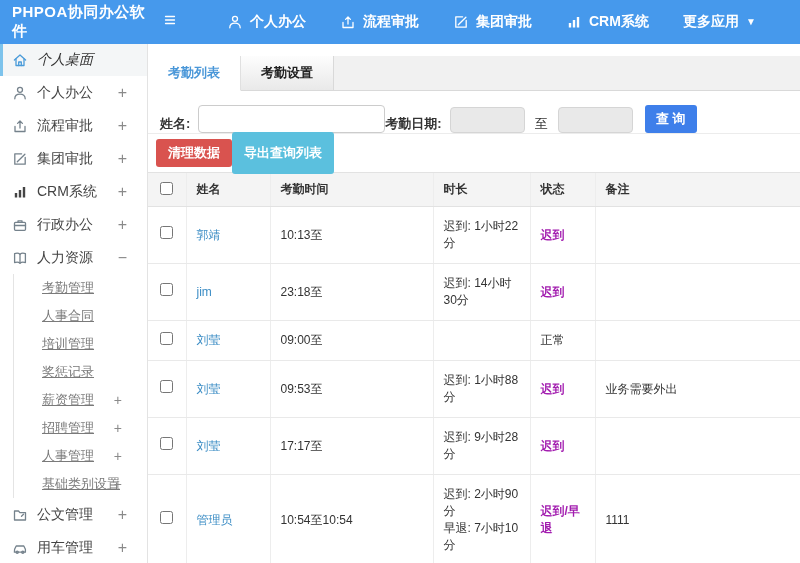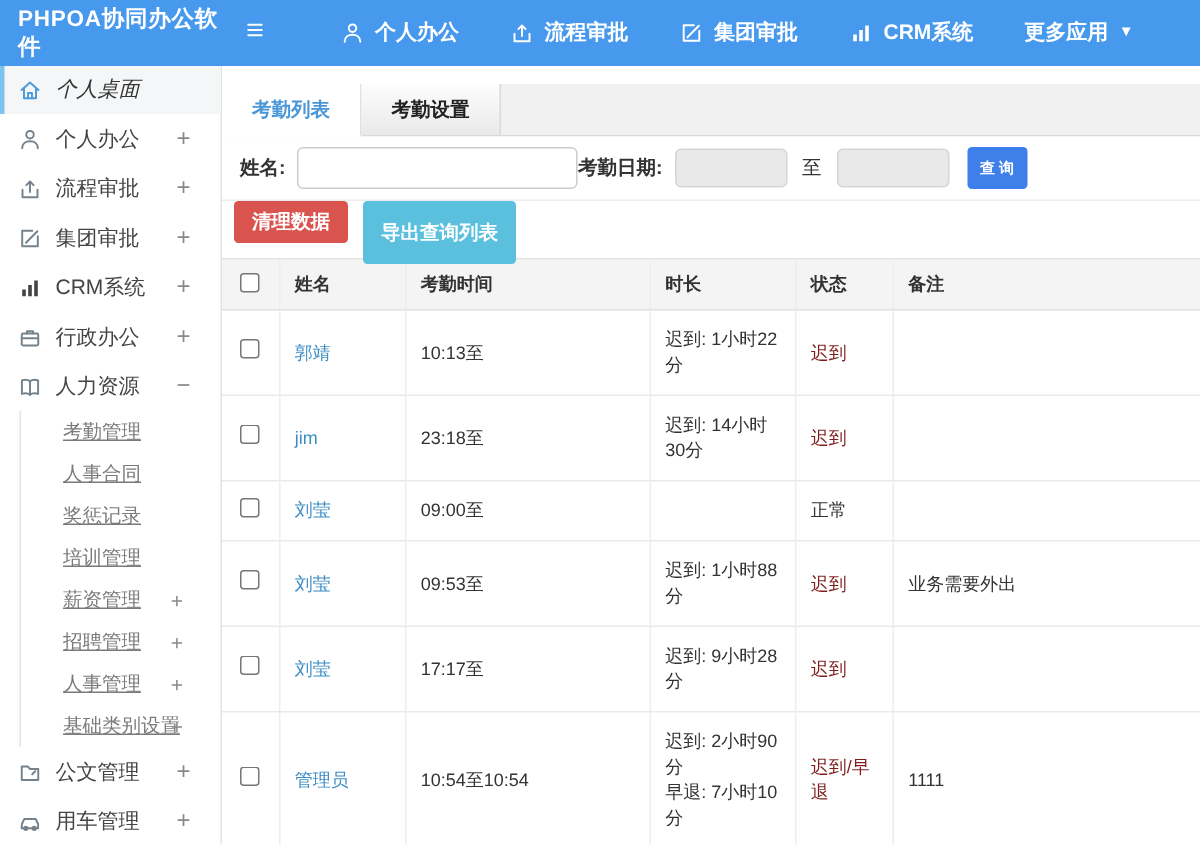--- a/index.html
+++ b/index.html
@@ -38,47 +38,47 @@
   .main { position:absolute; left:148px; top:40px; width:652px; height:523px; background:#fff; }
 
   .tabbar { height:35px; background:#f1f1f1; border-bottom:1px solid #d9d9d9;
     display:flex; align-items:stretch;margin-top:16px; }
   .tab { padding:0 20px; display:flex; align-items:center; font-size:13px; font-weight:bold;
     color:#222; cursor:pointer; background:linear-gradient(#fdfdfd,#e9e9e9);
     border-right:1px solid #d9d9d9; }
   .tab.active { background:#fff; color:#4a97d8; border-bottom:1px solid #fff;
     margin-bottom:-1px; border-right:1px solid #e0e0e0; }
 
-  .searchbar { height:43px; display:flex; align-items:center; padding-left:12px;
+  .searchbar { height:43px; display:flex; align-items:flex-end; padding-left:12px;
     border-bottom:1px solid #ececec; background:#fff; }
   .field-label { font-size:13px; font-weight:bold; color:#333; margin-right:8px; white-space:nowrap; }
   .txt-input { width:187px; height:28px; border:1px solid #ccc; border-radius:4px;
     padding:0 8px; font-size:13px; outline:none; }
   .date-input { width:75px; height:26px; border:1px solid #d5d5d5; border-radius:4px;
     background:#e9e9e9; padding:0 6px; font-size:13px; outline:none; }
   .to-label { font-size:13px; color:#333; margin:0 10px; }
-  .btn-query { margin-left:12px; width:40px; height:28px; background:#3e7fea; color:#fff;
-    border:none; border-radius:3px; font-size:10px; font-weight:bold; cursor:pointer; }
-
-  .actions { height:38px; display:flex; padding-left:8px; gap:10px; }
+  .btn-query { margin-left:12px; width:52px; height:28px; background:#3e7fea; color:#fff;
+    border:none; border-radius:3px; font-size:13px; font-weight:bold; cursor:pointer; }
+
+  .actions { height:38px; display:flex; align-items:center; padding-left:8px; }
   .btn-clear { height:28px; padding:0 12px; background:#d9534f; color:#fff; border:none;
     border-radius:3px; font-size:13px; font-weight:bold; cursor:pointer; }
   .btn-export { height:42px; padding:0 12px; background:#5bc0de; color:#fff; border:none;
     border-radius:3px; font-size:13px; font-weight:bold; cursor:pointer; }
 
   
   table { width:652px; border-collapse:collapse; table-layout:fixed; }
   thead th { background:#f4f4f4; border-top:1px solid #e2e2e2; border-bottom:1px solid #e2e2e2;
     font-size:12px; font-weight:bold; color:#333; text-align:left; padding:8px 10px; }
   tbody td { border-bottom:1px solid #e9e9e9; font-size:12px; color:#333;
     padding:11px 10px; vertical-align:middle; line-height:17px; }
   th + th, td + td { border-left:1px solid #ededed; }
   th:first-child, td:first-child { text-align:center; padding:8px 4px; }
   .name-link { color:#3c8dc5; text-decoration:none; cursor:pointer; }
-  .status-red { color:#7f1d1d; }
+  .status-red { color:#a21caf;font-weight:bold; }
   input[type=checkbox] { width:13px; height:13px; cursor:pointer; }
 
   svg.ic { width:16px; height:16px; fill:none; stroke-width:1.3; stroke-linecap:round; stroke-linejoin:round; }
   svg.ic .f { fill:currentColor; stroke:none; }
 </style>
 </head>
 <body>
 
 <header class="topbar">
   <div class="logo">PHPOA协同办公软件</div>
@@ -206,24 +206,24 @@
       <span class="sub-txt">人力资源</span>
       <span class="expand">−</span>
     </div>
     <div class="side-sub">
       <span class="sub-txt">考勤管理</span>
     </div>
     <div class="side-sub">
       <span class="sub-txt">人事合同</span>
     </div>
     <div class="side-sub">
+      <span class="sub-txt">培训管理</span>
+    </div>
+    <div class="side-sub">
       <span class="sub-txt">奖惩记录</span>
-    </div>
-    <div class="side-sub">
-      <span class="sub-txt">培训管理</span>
     </div>
     <div class="side-sub">
       <span class="sub-txt">薪资管理</span>
       <span class="expand">+</span>
     </div>
     <div class="side-sub">
       <span class="sub-txt">招聘管理</span>
       <span class="expand">+</span>
     </div>
     <div class="side-sub">

